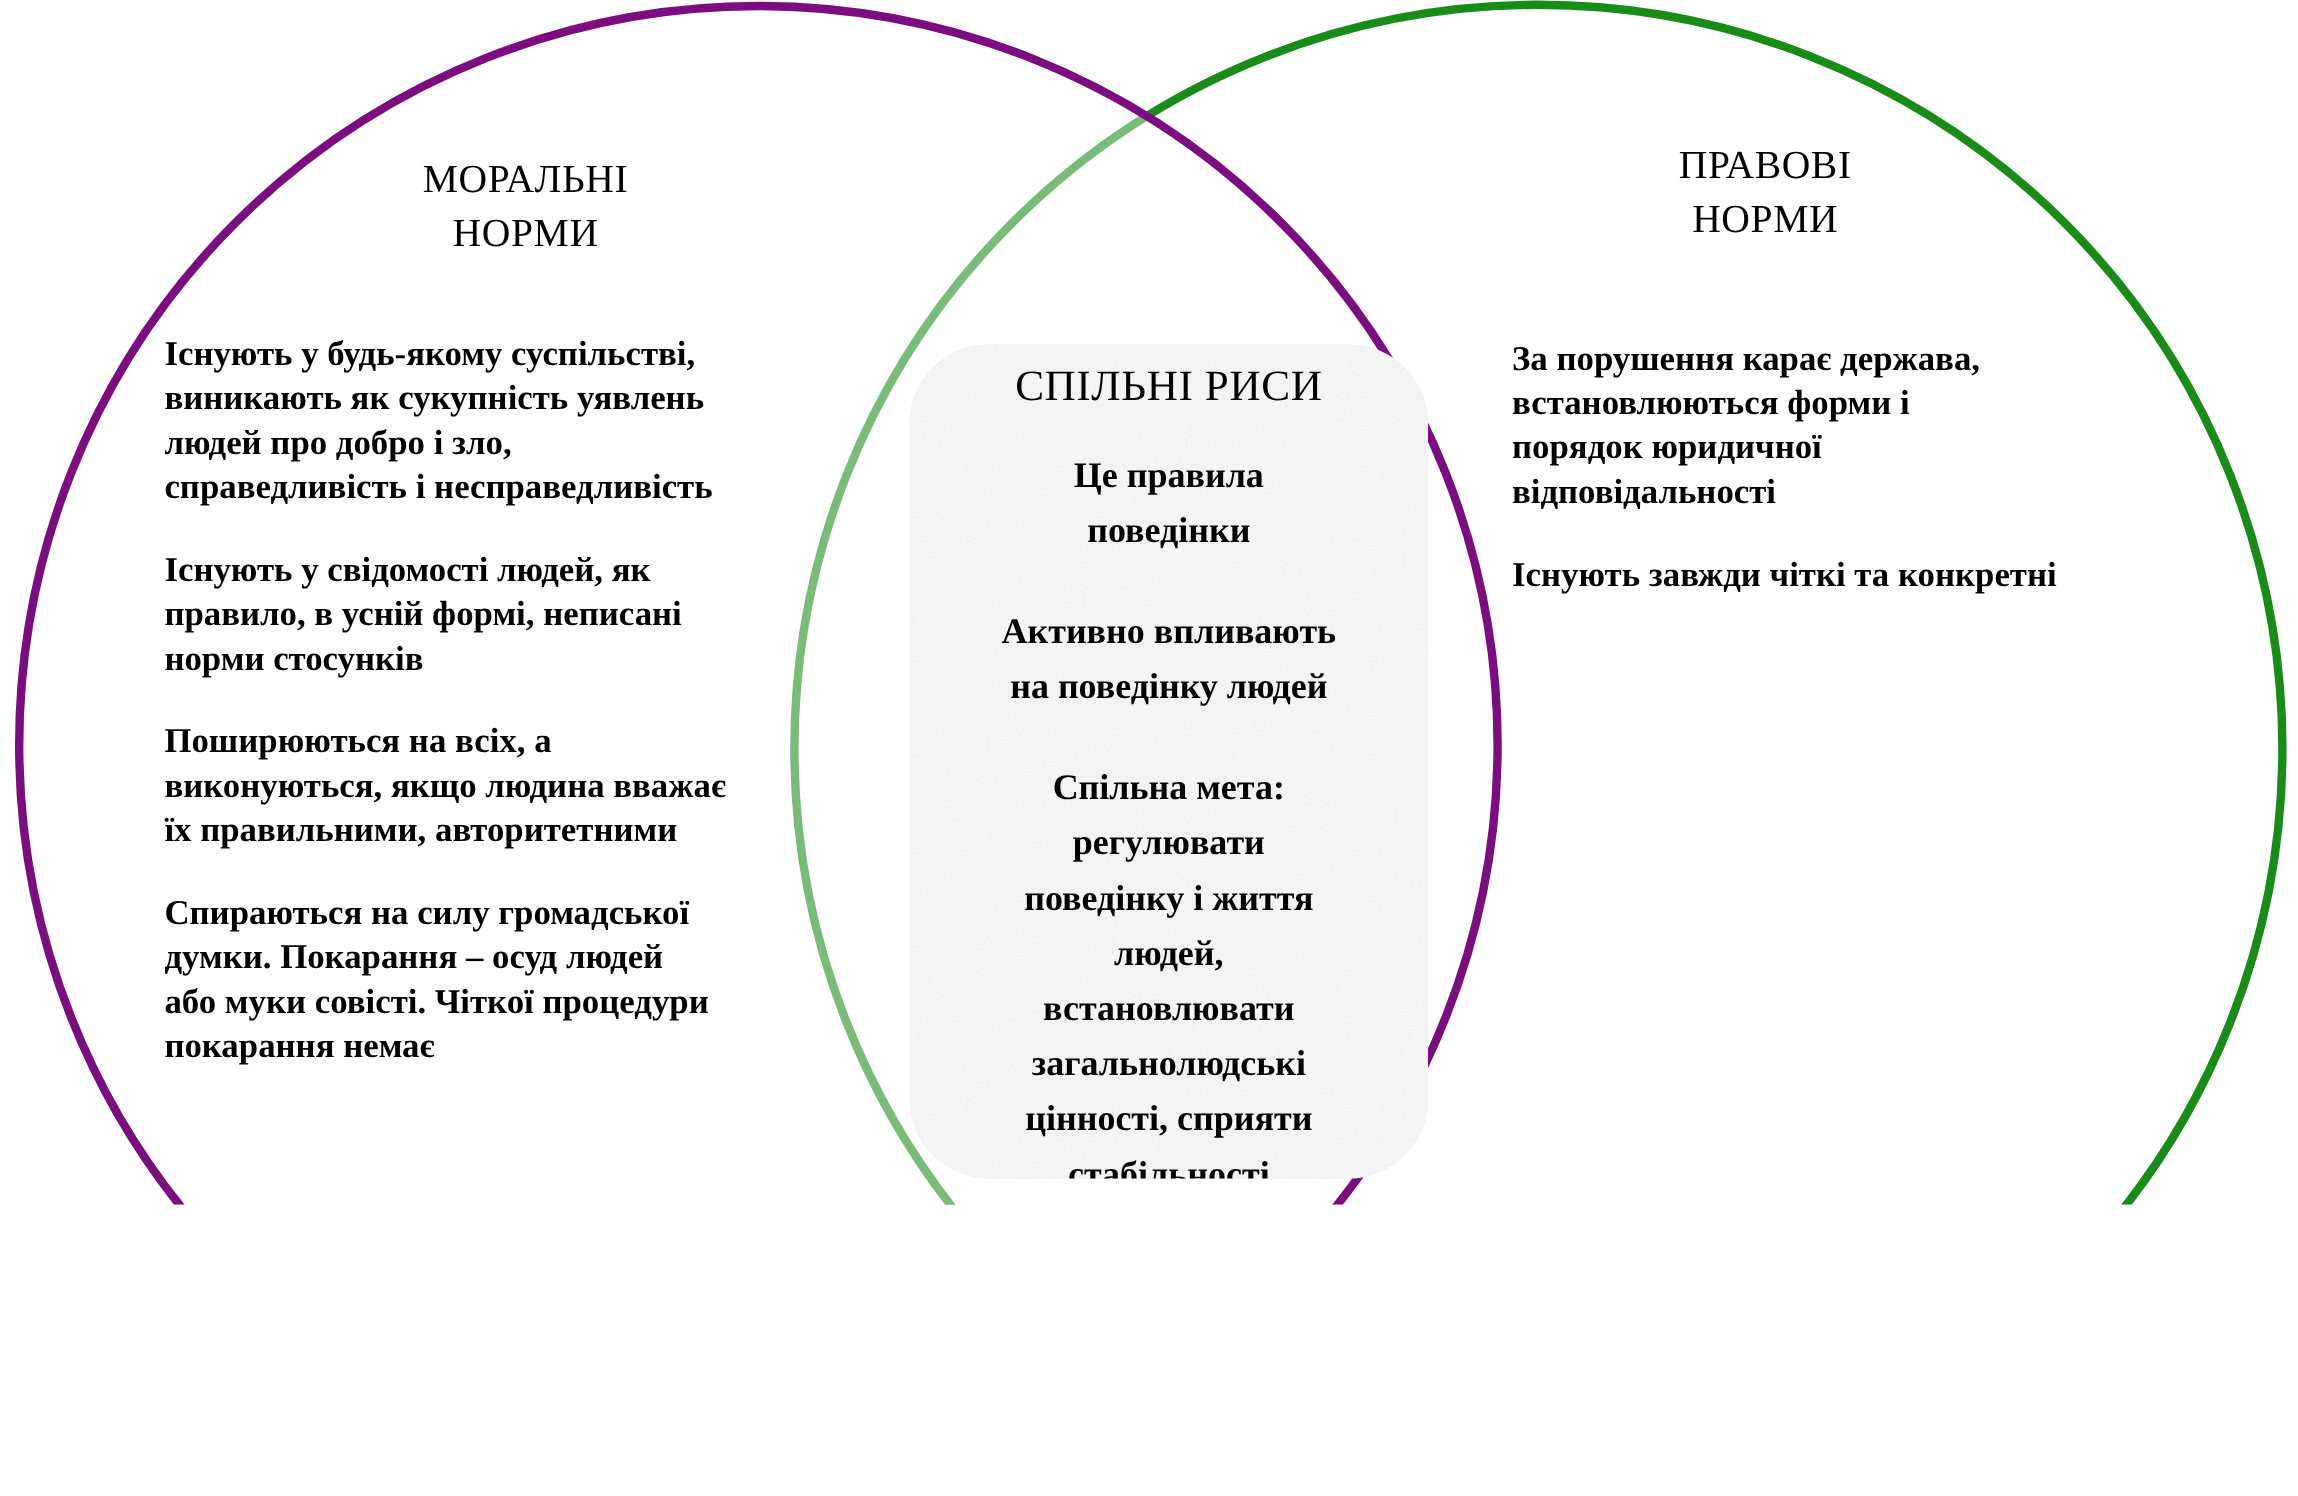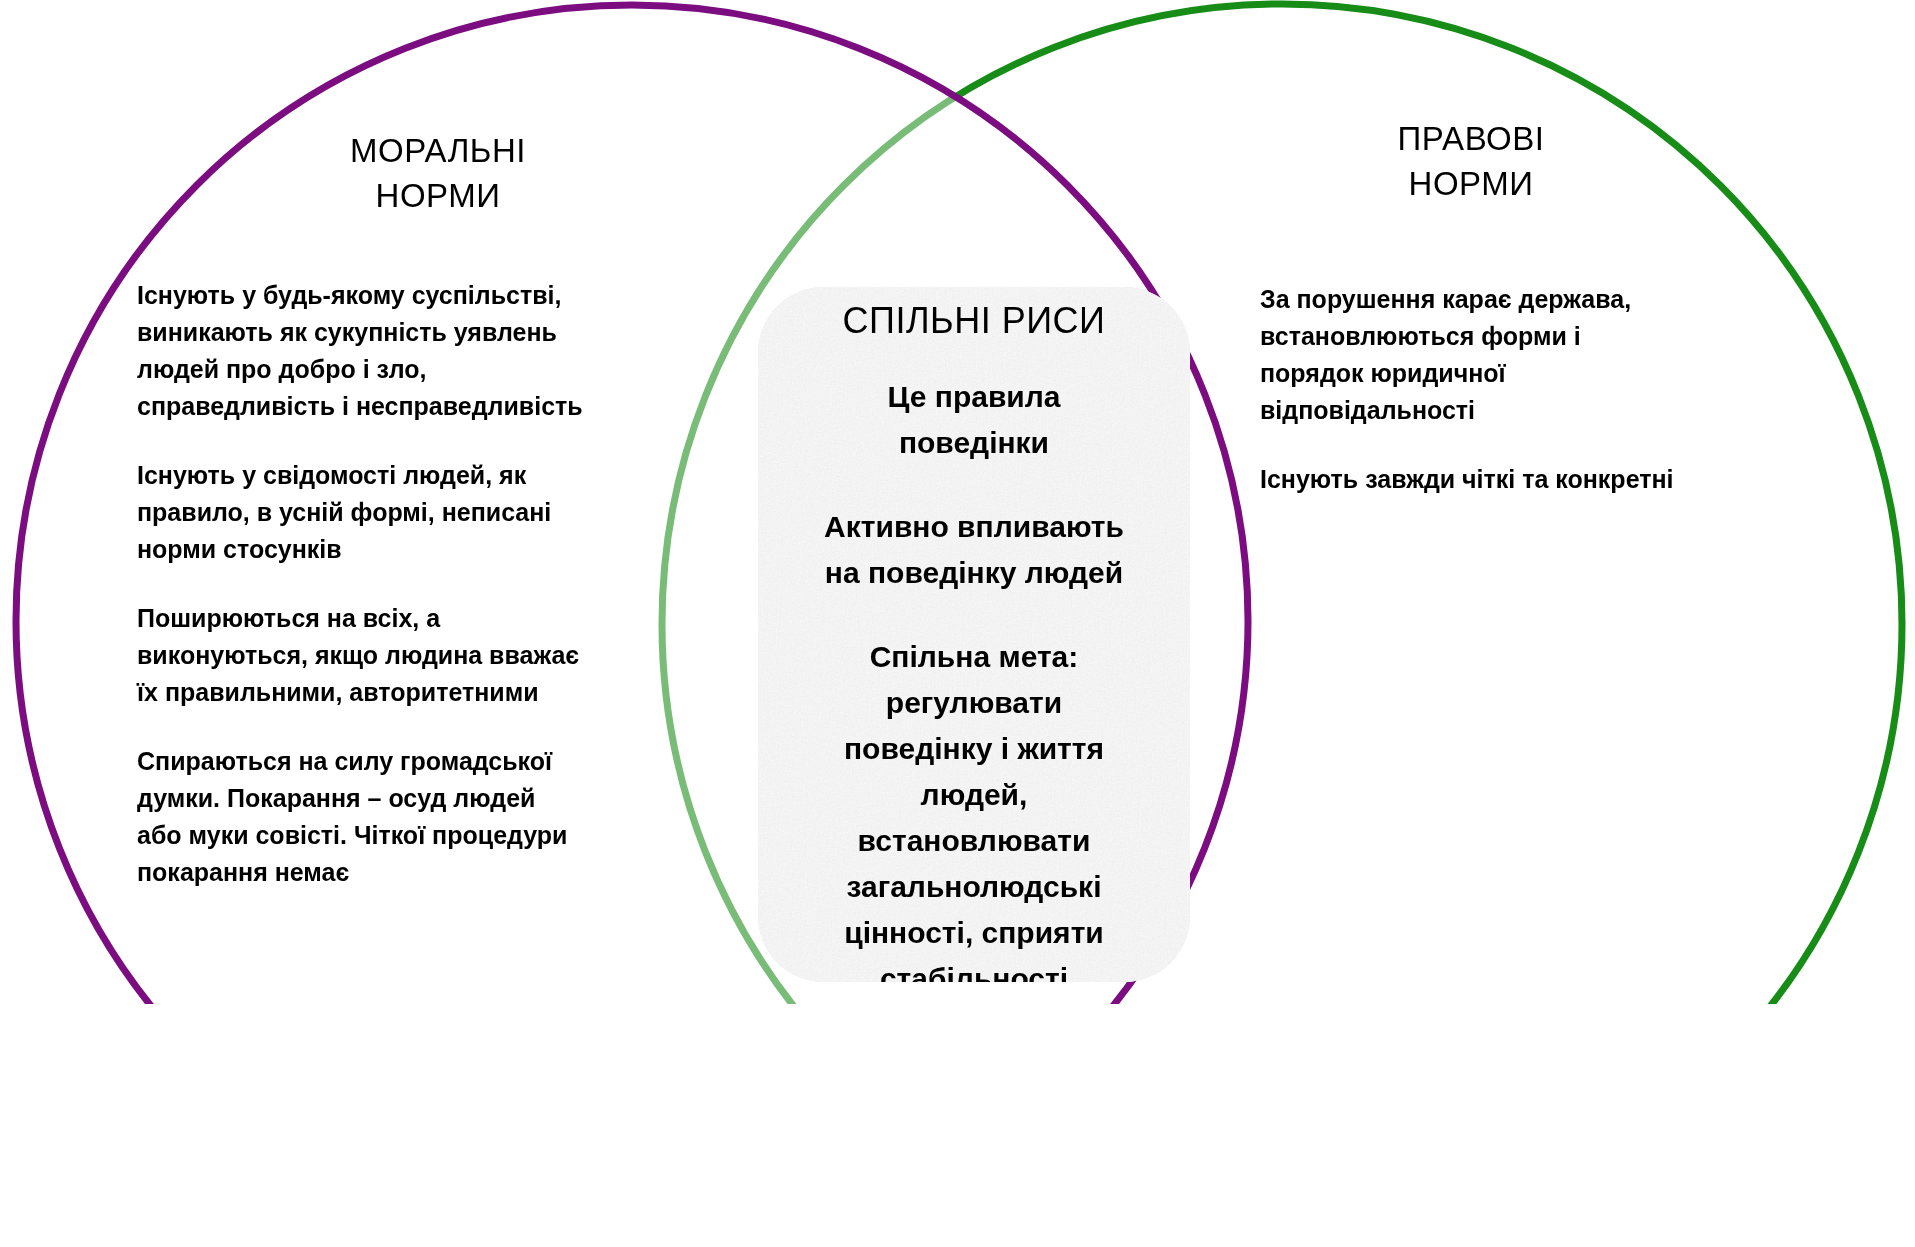--- a/index.html
+++ b/index.html
@@ -2,21 +2,21 @@
 <html><head>
 <meta charset="utf-8">
 <style>
   html, body { margin: 0; padding: 0; background: #ffffff; }
   .stage {
     position: relative;
     width: 1915px;
     height: 1004px;
     overflow: hidden;
     background: #ffffff;
-    font-family: Liberation Sans, sans-serif;
+    font-family: Liberation Serif, serif;
     color: #000000;
   }
   .circles-layer {
     position: absolute;
     left: 0; top: 0;
     z-index: 1;
   }
   .circle-title {
     position: absolute;
     z-index: 3;
@@ -29,21 +29,21 @@
     letter-spacing: 0.5px;
   }
   .left-title  { left: 248px; top: 128px; }
   .right-title { left: 1281px; top: 116px; }
   .side-col {
     position: absolute;
     z-index: 3;
     display: flex;
     flex-direction: column;
     gap: 32px;
-    font-size: 25px;
+    font-size: 29px;
     font-weight: 700;
     line-height: 37px;
   }
   .side-col p {
     margin: 0;
     white-space: pre-line;
   }
   .left-col  { left: 137px;  top: 277px; width: 560px; }
   .right-col { left: 1260px; top: 281px; width: 540px; }
   .center-box {

